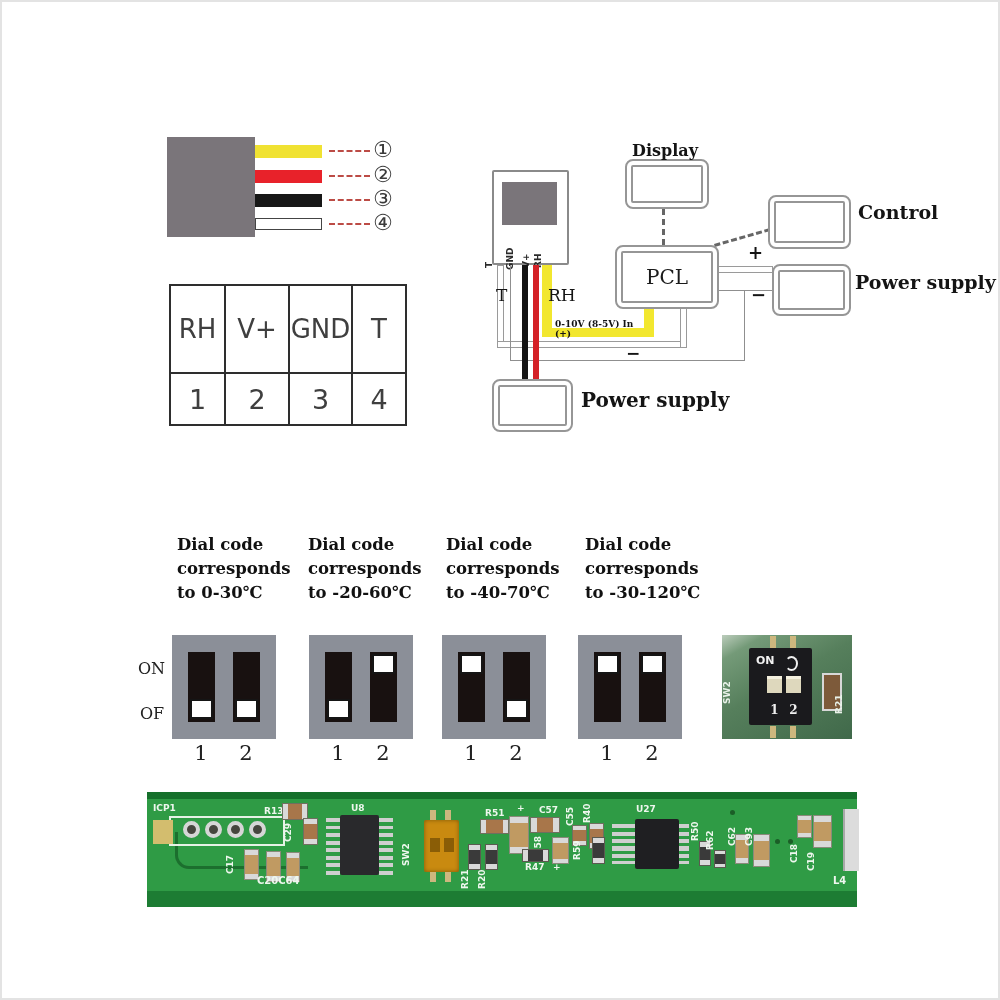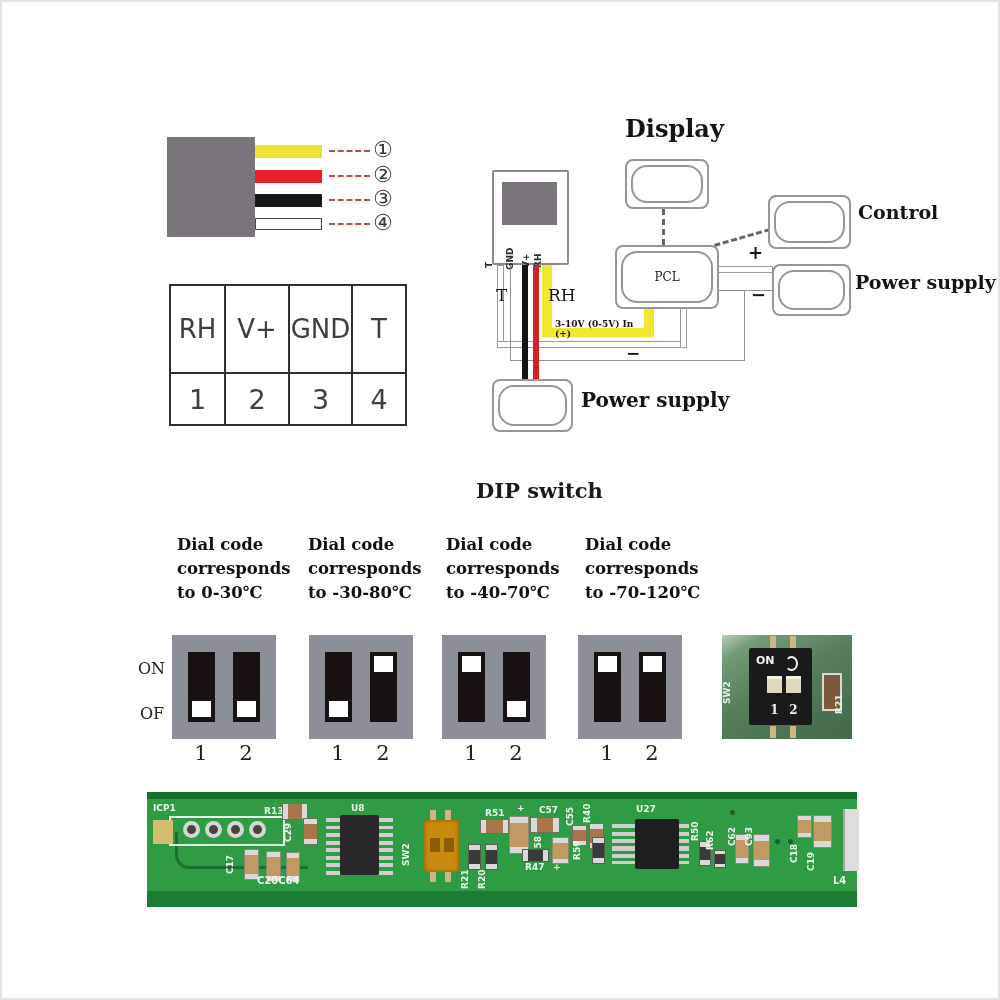--- a/index.html
+++ b/index.html
@@ -19,22 +19,22 @@
   
   table.pin-table{position:absolute;left:167px;top:282px;border-collapse:collapse;
       font-family:"DejaVu Sans",sans-serif;color:#3f3f3f;}
   table.pin-table td{border:2px solid #2e2e2e;text-align:center;vertical-align:middle;padding:0;}
   table.pin-table tr.hdr td{height:86px;font-size:26px;}
   table.pin-table tr.num td{height:50px;font-size:27px;}
   td.c1{width:53px;} td.c2{width:62px;} td.c3{width:61px;} td.c4{width:52px;}
 
   
   .dbox{position:absolute;border:2px solid #969696;border-radius:8px;background:#fff;}
-  .dbox .inner{position:absolute;inset:4px;border:2px solid #969696;border-radius:16px;display:flex;
-      align-items:center;justify-content:center;font-size:12px;}
+  .dbox .inner{position:absolute;inset:4px;border:2px solid #969696;border-radius:2px;display:flex;
+      align-items:center;justify-content:center;font-size:20px;}
   .sensor-box{position:absolute;left:490px;top:168px;width:77px;height:95px;border:2px solid #8a8a8a;
       border-radius:2px;background:#fff;box-sizing:border-box;}
   .sensor-chip{position:absolute;left:500px;top:180px;width:55px;height:43px;background:#7a757a;}
   .vpin{position:absolute;font-family:"DejaVu Sans",sans-serif;font-size:9px;font-weight:bold;color:#2a2a2a;
       transform:rotate(-90deg);transform-origin:left bottom;white-space:nowrap;line-height:1;}
   .blk-lbl{position:absolute;font-weight:bold;color:#141414;}
   .wire-seg{position:absolute;}
   .w-white{background:#fff;border:1px solid #9a9a9a;box-sizing:border-box;}
   .w-yellow{background:#f2e72f;}
   .thin-v{border-left:1.5px solid #8f8f8f;}
@@ -147,21 +147,21 @@
   <div class="wire-seg thin-h" style="left:508px;top:358px;width:235px"></div>
   <div class="wire-seg thin-v" style="left:742px;top:289px;height:70px"></div>
   <div class="wire-seg" style="left:520px;top:263px;width:6px;height:114px;background:#141414"></div>
   <div class="wire-seg" style="left:531px;top:263px;width:6px;height:114px;background:#d42127"></div>
   <div class="wire-seg w-yellow" style="left:540px;top:263px;width:10px;height:72px"></div>
   <div class="wire-seg w-yellow" style="left:540px;top:326px;width:112px;height:9px"></div>
   <div class="wire-seg w-yellow" style="left:642px;top:302px;width:10px;height:33px"></div>
 
   <span class="blk-lbl" style="left:494px;top:283px;font-size:17px;font-weight:normal">T</span>
   <span class="blk-lbl" style="left:546px;top:283px;font-size:17px;font-weight:normal">RH</span>
-  <span class="yellow-note">3-10V (0-5V) In (+)</span>
+  <span class="yellow-note">0-10V (8-5V) In (+)</span>
 
   <div class="dash-v" style="left:660px;top:207px;height:36px"></div>
   <div class="dash-diag" style="left:712px;top:242px;width:58px"></div>
 
   <div class="wire-seg w-white" style="left:713px;top:264px;width:58px;height:7px"></div>
   <div class="wire-seg thin-h" style="left:713px;top:288px;width:58px"></div>
 
   <div class="dbox" style="left:623px;top:157px;width:80px;height:46px">
     <div class="inner"></div>
   </div>
@@ -171,49 +171,48 @@
   <div class="dbox" style="left:770px;top:262px;width:75px;height:48px">
     <div class="inner"></div>
   </div>
   <div class="dbox" style="left:490px;top:377px;width:77px;height:49px">
     <div class="inner"></div>
   </div>
   <div class="dbox" style="left:613px;top:243px;width:100px;height:60px">
     <div class="inner">PCL</div>
   </div>
 
-  <div class="blk-lbl" style="left:623px;top:112px;width:80px;text-align:right;font-size:24px">Display</div>
+  <div class="blk-lbl" style="left:623px;top:139px;width:80px;text-align:center;font-size:16px">Display</div>
   <div class="blk-lbl" style="left:856px;top:199px;font-size:19px">Control</div>
   <div class="blk-lbl" style="left:853px;top:269px;font-size:19px">Power supply</div>
   <div class="blk-lbl" style="left:579px;top:386px;font-size:20px">Power supply</div>
   <div class="blk-lbl" style="left:746px;top:240px;font-size:18px">+</div>
   <div class="blk-lbl" style="left:749px;top:282px;font-size:18px">−</div>
   <div class="blk-lbl" style="left:624px;top:341px;font-size:17px">−</div>
 
-  <div class="dip-title">DIP switch</div>
 
   <div class="dial-label" style="left:175px">
     <span>Dial code</span>
     <span>corresponds</span>
     <span>to 0-30℃</span>
   </div>
   <div class="dial-label" style="left:306px">
     <span>Dial code</span>
     <span>corresponds</span>
-    <span>to -30-80℃</span>
+    <span>to -20-60℃</span>
   </div>
   <div class="dial-label" style="left:444px">
     <span>Dial code</span>
     <span>corresponds</span>
     <span>to -40-70℃</span>
   </div>
   <div class="dial-label" style="left:583px">
     <span>Dial code</span>
     <span>corresponds</span>
-    <span>to -70-120℃</span>
+    <span>to -30-120℃</span>
   </div>
 
   <div class="onoff" style="left:136px;top:657px">ON</div>
   <div class="onoff" style="left:138px;top:702px">OF</div>
 
   <div class="dipswitch" style="left:170px">
     <div class="slot s1">
       <div class="handle down"></div>
     </div>
     <div class="slot s2">

